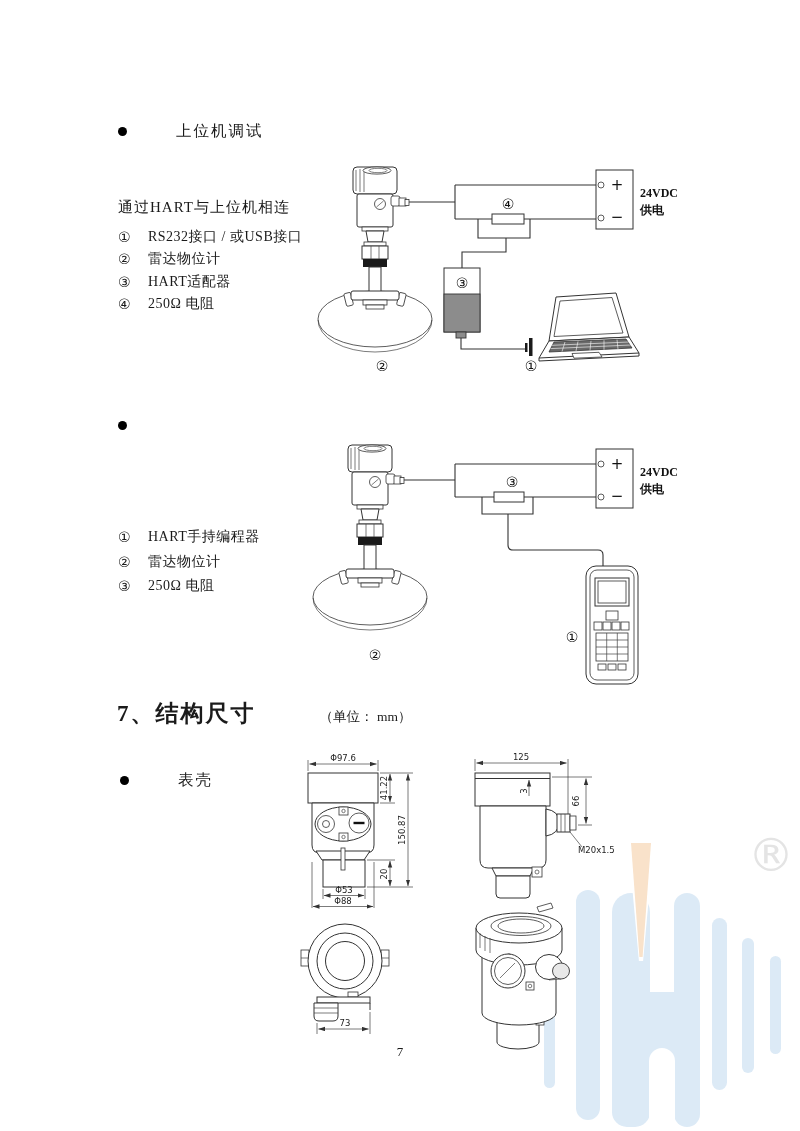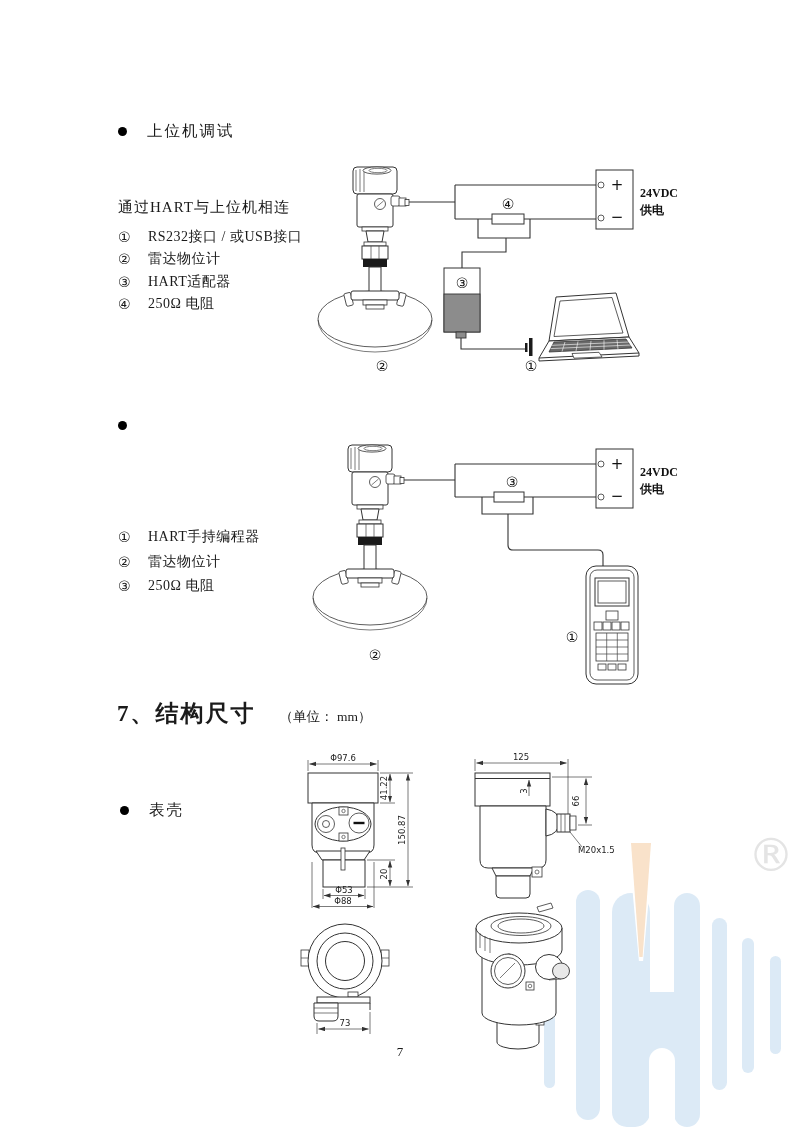--- a/index.html
+++ b/index.html
@@ -3,29 +3,29 @@
 <meta charset="utf-8">
 <style>
   html,body{margin:0;padding:0;background:#888;}
   .page{position:relative;width:800px;height:1131px;background:#fff;margin:0 auto;overflow:hidden;
         font-family:"Liberation Serif",serif;color:#1a1a1a;}
   .abs{position:absolute;}
   .z1{z-index:1;}
   
   .bullet-row{display:flex;align-items:center;gap:20px;}
   .b-dot{width:9px;height:9px;border-radius:50%;background:#000;flex:0 0 auto;}
-  .b-title{font-size:15.5px;letter-spacing:2px;}
+  .b-title{font-size:15.5px;letter-spacing:2px;margin-left:29px;}
   .intro{font-size:15px;letter-spacing:1px;}
   .nlist .row{display:flex;align-items:center;}
   .s1 .row{height:22.3px;}
   .s2 .row{height:24.6px;}
   .nlist .num{width:30px;font-size:14px;font-family:"DejaVu Sans",sans-serif;}
   .nlist .lbl{font-size:14px;letter-spacing:0.5px;}
   .h3-title{font-size:23px;font-weight:bold;letter-spacing:2px;}
-  .h3-unit{font-size:13.5px;margin-left:24px;}
+  .h3-unit{font-size:13.5px;margin-left:64px;}
   .footer{left:0;right:0;top:1044px;text-align:center;font-size:13px;}
   
   svg{position:absolute;overflow:visible;}
   .ln{stroke:#333;fill:none;stroke-width:1;}
   .thin{stroke:#444;fill:none;stroke-width:.7;}
   .wh{fill:#fff;stroke:#333;stroke-width:1;}
   .wh2{fill:#fff;stroke:#333;stroke-width:.8;}
   .dk{fill:#1a1a1a;stroke:none;}
   .gy{fill:#8c8c8c;stroke:#333;stroke-width:.9;}
   .wire{stroke:#333;fill:none;stroke-width:1.1;}
@@ -217,21 +217,21 @@
       <rect class="wh2" x="618" y="664" width="8" height="6"></rect>
     </g>
     <text class="cn" x="572" y="642" text-anchor="middle">①</text>
     <text class="cn" x="375" y="660" text-anchor="middle">②</text>
     <text class="cn" x="512" y="487" text-anchor="middle">③</text>
   </svg>
 
   <div class="abs z1" style="left:117px;top:698px;">
     <span class="h3-title">7、结构尺寸</span><span class="h3-unit">（单位： mm）</span>
   </div>
-  <div class="abs z1 bullet-row" style="left:120px;top:800px;">
+  <div class="abs z1 bullet-row" style="left:120px;top:770px;">
     <span class="b-dot"></span>
     <span class="b-title">表壳</span>
   </div>
 
   <svg class="z1" style="left:295px;top:748px;width:140px;height:165px;" viewBox="295 748 140 165">
     <defs>
       <marker id="arwA" markerWidth="8" markerHeight="6" refX="6.5" refY="2.2" orient="auto-start-reverse" markerUnits="userSpaceOnUse">
         <path d="M0,0 L6.8,2.2 L0,4.4 Z" fill="#333"></path>
       </marker>
     </defs>

